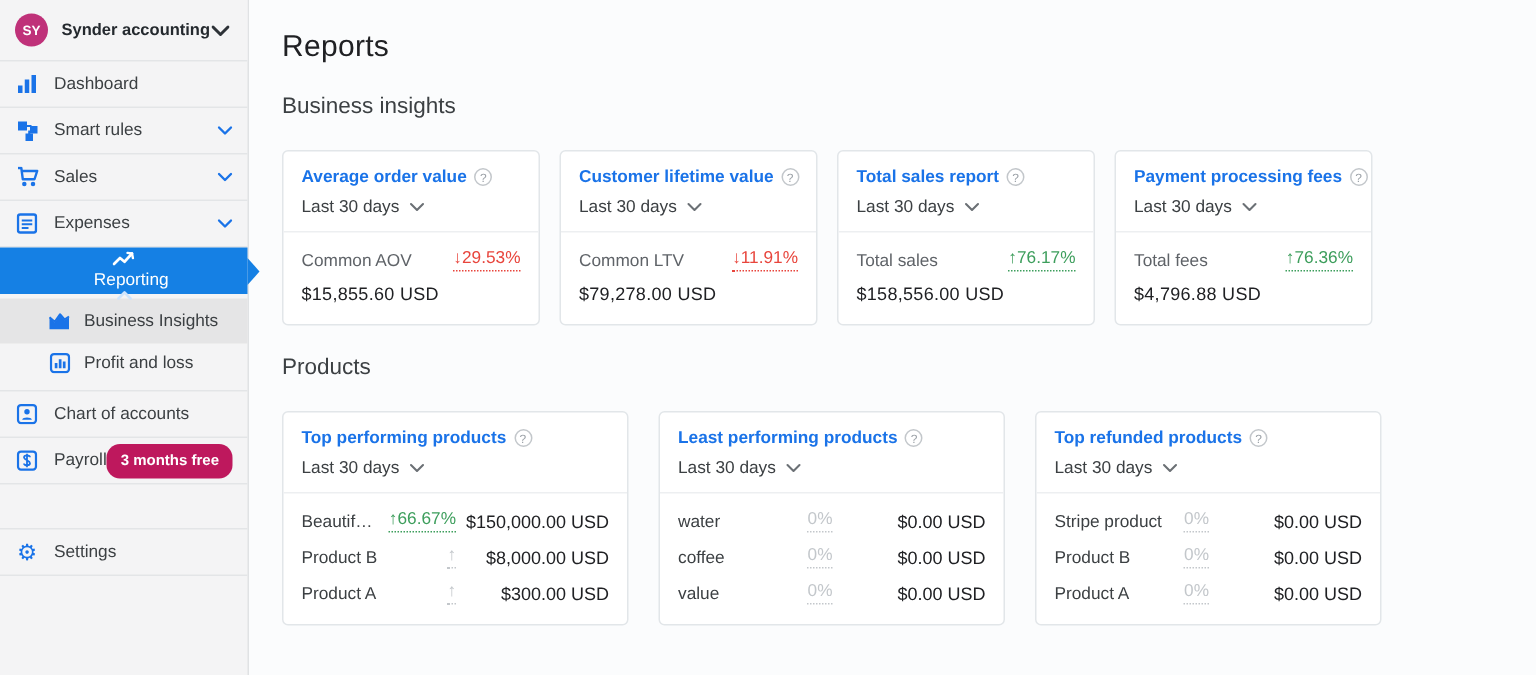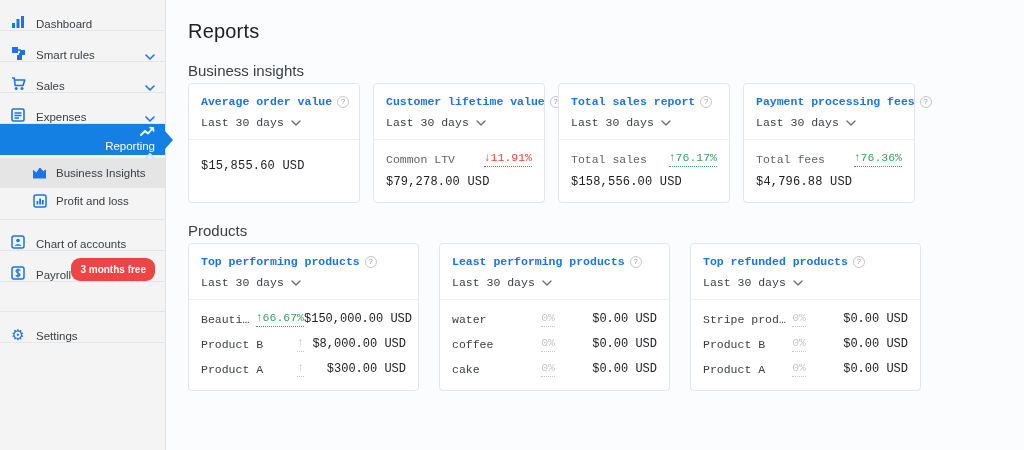--- a/index.html
+++ b/index.html
@@ -9,48 +9,48 @@
   .app { display:flex; width:1024px; height:450px; }
 
   
   .sidebar { width:166px; min-width:166px; height:450px; background:#f4f4f5;
     border-right:1px solid #e0e2e4; display:flex; flex-direction:column; position:relative; }
   .account-row { height:41px; display:flex; align-items:center; padding:0 12px 0 10px;
     border-bottom:1px solid #e3e5e7; background:#f4f4f5; }
   .avatar { width:22px; height:22px; border-radius:50%; background:#bf3179; color:#fff;
     font-size:9px; font-weight:bold; display:flex; align-items:center; justify-content:center; flex:0 0 22px; }
   .account-name { font-size:11px; font-weight:bold; color:#24292e; margin-left:9px; flex:1; }
-  .nav-item { height:31px; display:flex; align-items:flex-end; padding:0 10px;
+  .nav-item { height:31px; display:flex; align-items:center; padding:0 10px;
     border-bottom:1px solid #e3e5e7; position:relative; cursor:pointer; }
   .nav-item .ico { width:16px; height:16px; display:flex; align-items:center; justify-content:center; flex:0 0 16px; }
   .nav-item .lbl { font-size:11.5px; color:#3c4043; margin-left:10px; flex:1; }
   .nav-item.active { background:#1580e4; border-bottom:none;flex-direction:column; }
   .nav-item.active .lbl { color:#fff; }
   .nav-item.active::after { content:""; position:absolute; right:-8px; top:50%;
     transform:translateY(-50%); border-top:9px solid transparent; border-bottom:9px solid transparent;
     border-left:8px solid #1580e4; z-index:5; }
   .sub-item { height:26px; display:flex; align-items:center; padding:0 10px 0 32px; cursor:pointer; }
   .sub-item .ico { width:15px; height:15px; display:flex; align-items:center; justify-content:center; flex:0 0 15px; }
   .sub-item .lbl { font-size:11.5px; color:#3c4043; margin-left:9px; }
   .sub-item.selected { background:#e5e5e6; height:30px; }
   .sub-group { padding-bottom:5px; border-bottom:1px solid #e3e5e7; padding-top:3px; }
-  .badge { background:#ef4444; color:#fff; font-size:10px; font-weight:bold;
+  .badge { background:#be185d; color:#fff; font-size:10px; font-weight:bold;
     border-radius:9px; padding:6px 9px; white-space:nowrap; }
   .spacer-block { height:30px; border-bottom:1px solid #e3e5e7; }
   .gear-glyph { color:#1a73e8; font-size:15px; line-height:1; }
   .chev { display:inline-flex; }
 
   
   .main { flex:1; display:flex; background:#fbfcfd; }
   .topbar { height:41px; min-height:41px; background:#fff; border-bottom:1px solid #e7e9eb; }
   .content { flex:1; padding:20px 0 0 22px; }
   .page-title { font-size:20px; font-weight:400; color:#202124; letter-spacing:.2px; }
   .section-title { font-size:15px; color:#3c4043; margin-top:19px; }
 
-  .cards-row { display:flex; gap:13px; margin-top:4px;font-family:Liberation Mono, monospace; }
+  .cards-row { display:flex; gap:13px; margin-top:21px; }
   .card { background:#fff; border:1px solid #e2e6e9; border-radius:4px; }
   .metric-card { width:172px; }
   .product-card { width:231px; }
   .card-head { padding:11px 12px 10px 12px; border-bottom:1px solid #edeff1; }
   .card-title-row { display:flex; align-items:center; gap:5px; }
   .card-title { font-size:11.5px; font-weight:bold; color:#1a73e8; white-space:nowrap; }
   .help-icon { width:12px; height:12px; border:1px solid #c3c7cb; border-radius:50%;
     color:#9aa0a6; font-size:8px; display:inline-flex; align-items:center; justify-content:center; flex:0 0 12px; }
   .period-row { display:flex; align-items:center; gap:7px; margin-top:8px; cursor:pointer; }
   .period-label { font-size:11.5px; color:#3c4043; }
@@ -87,20 +87,29 @@
     <g id="chev-down-dark">
         <polyline points="1,2 6,7 11,2" fill="none" stroke="#2d3237" stroke-width="2" stroke-linecap="round" stroke-linejoin="round"></polyline>
       </g>
   </defs>
 </svg>
 
 <div class="app">
 
   <aside class="sidebar">
 
+    <div class="account-row">
+      <span class="avatar">SY</span>
+      <span class="account-name">Synder accounting</span>
+      <span class="chev">
+        <svg width="12" height="9">
+            <use href="#chev-down-dark"></use>
+          </svg>
+        </span>
+    </div>
 
     <div class="nav-item">
       <span class="ico">
         <svg width="14" height="14">
             <rect x="1" y="8" width="3" height="5" fill="#1a73e8"></rect>
             <rect x="5.5" y="4" width="3" height="9" fill="#1a73e8"></rect>
             <rect x="10" y="1" width="3" height="12" fill="#1a73e8"></rect>
           </svg>
         </span>
       <span class="lbl">Dashboard</span>
@@ -245,20 +254,24 @@
             <div class="period-row">
               <span class="period-label">Last 30 days</span>
               <span class="chev">
                   <svg width="10" height="8">
                     <use href="#chev-down-gray"></use>
                   </svg>
                 </span>
             </div>
           </div>
           <div class="card-body">
+            <div class="metric-row">
+              <span class="metric-label">Common AOV</span>
+              <span class="pct down">↓29.53%</span>
+            </div>
             <div class="amount">$15,855.60 USD</div>
           </div>
         </div>
 
         <div class="card metric-card">
           <div class="card-head">
             <div class="card-title-row">
               <span class="card-title">Customer lifetime value</span>
               <span class="help-icon">?</span>
             </div>
@@ -387,21 +400,21 @@
               <span class="prod-name">water</span>
               <span class="pct gray prod-pct">0%</span>
               <span class="prod-amount">$0.00 USD</span>
             </div>
             <div class="prod-row">
               <span class="prod-name">coffee</span>
               <span class="pct gray prod-pct">0%</span>
               <span class="prod-amount">$0.00 USD</span>
             </div>
             <div class="prod-row">
-              <span class="prod-name">cake</span>
+              <span class="prod-name">value</span>
               <span class="pct gray prod-pct">0%</span>
               <span class="prod-amount">$0.00 USD</span>
             </div>
           </div>
         </div>
 
         <div class="card product-card">
           <div class="card-head">
             <div class="card-title-row">
               <span class="card-title">Top refunded products</span>

